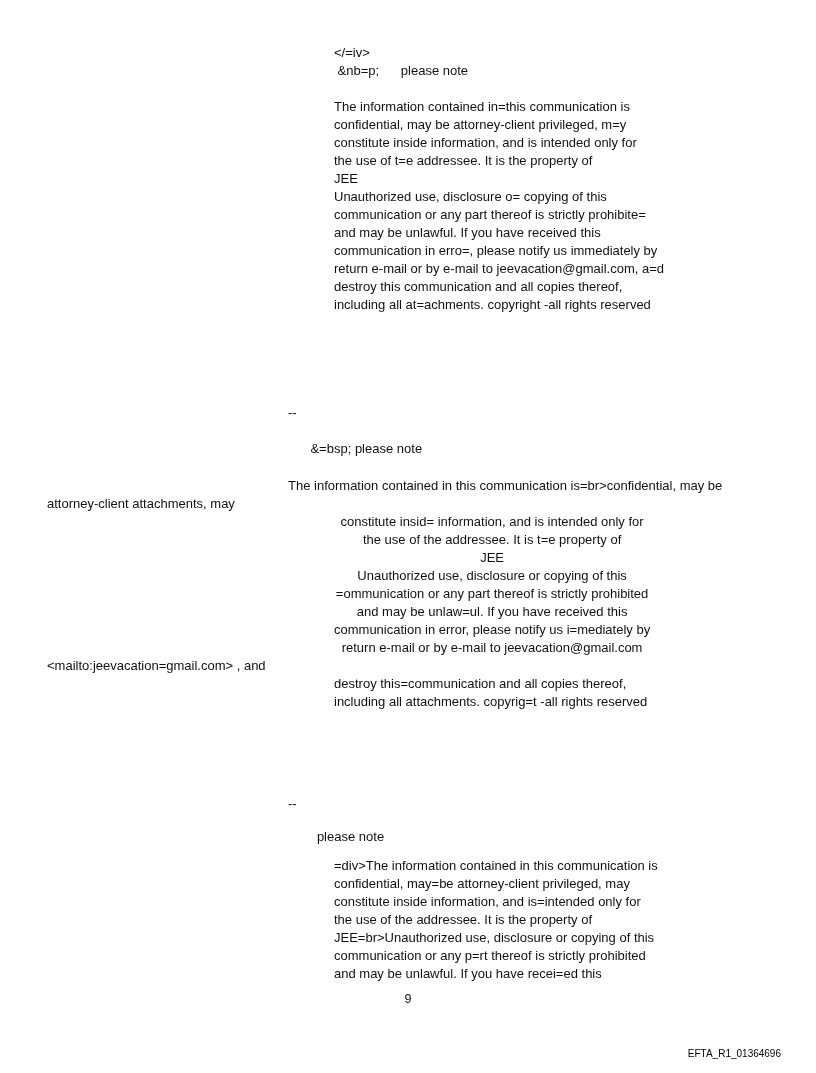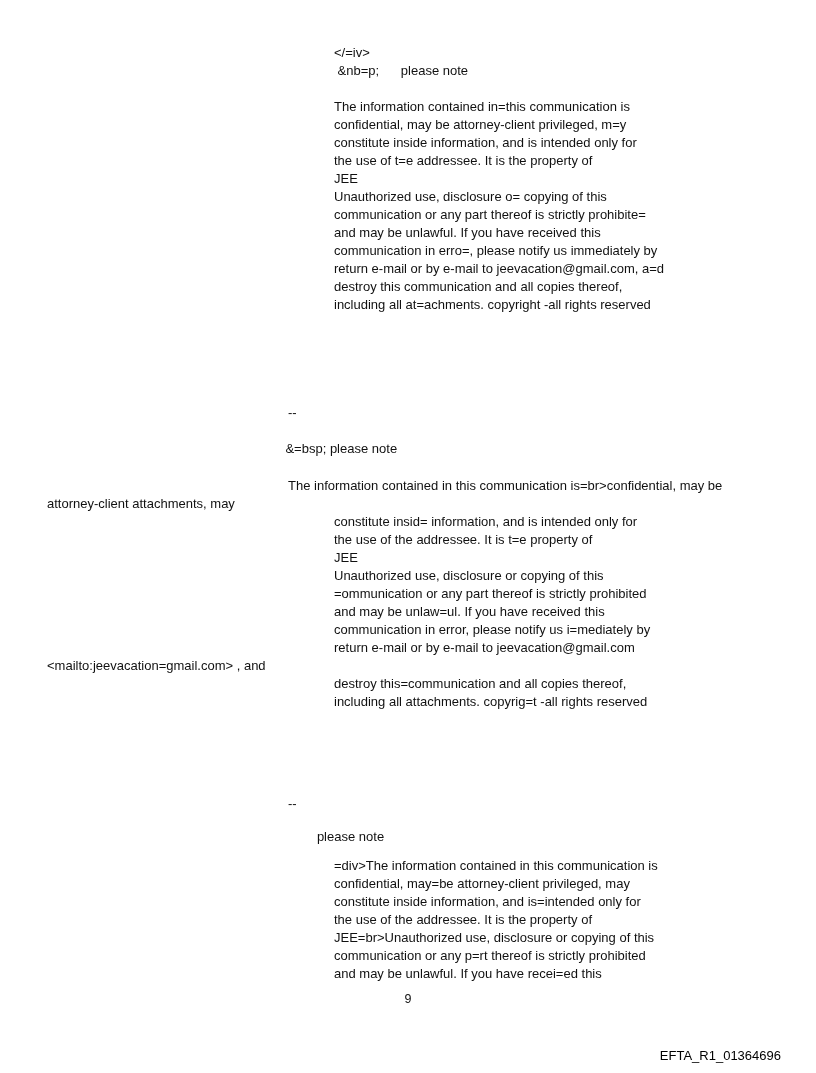--- a/index.html
+++ b/index.html
@@ -36,30 +36,30 @@
     left: 0;
     top: 992px;
     width: 816px;
     text-align: center;
     font-size: 12.5px;
   }
   .bates {
     position: absolute;
     right: 35px;
     top: 1048px;
-    font-size: 13px;
+    font-size: 10px;
     color: #000000;
   }
   
   .sec1-body   { left: 288px; top: 44px;  }
   .sec2-div    { left: 288px; top: 404px; }
-  .sec2-note   { left: 271px; top: 440px; }
+  .sec2-note   { left: 296px; top: 440px; }
   .sec2-wide   { left: 288px; top: 477px; }
   .sec2-left1  { left: 47px;  top: 495px; }
-  .sec2-body   { left: 288px; top: 513px; }
+  .sec2-body   { left: 288px; top: 513px; text-align: center; }
   .sec2-left2  { left: 47px;  top: 657px; }
   .sec2-tail   { left: 288px; top: 675px; }
   .sec3-div    { left: 288px; top: 795px; }
   .sec3-note   { left: 288px; top: 828px; text-align: right; }
   .sec3-body   { left: 288px; top: 857px; }
 </style>
 </head>
 <body>
 
 <div class="page">

